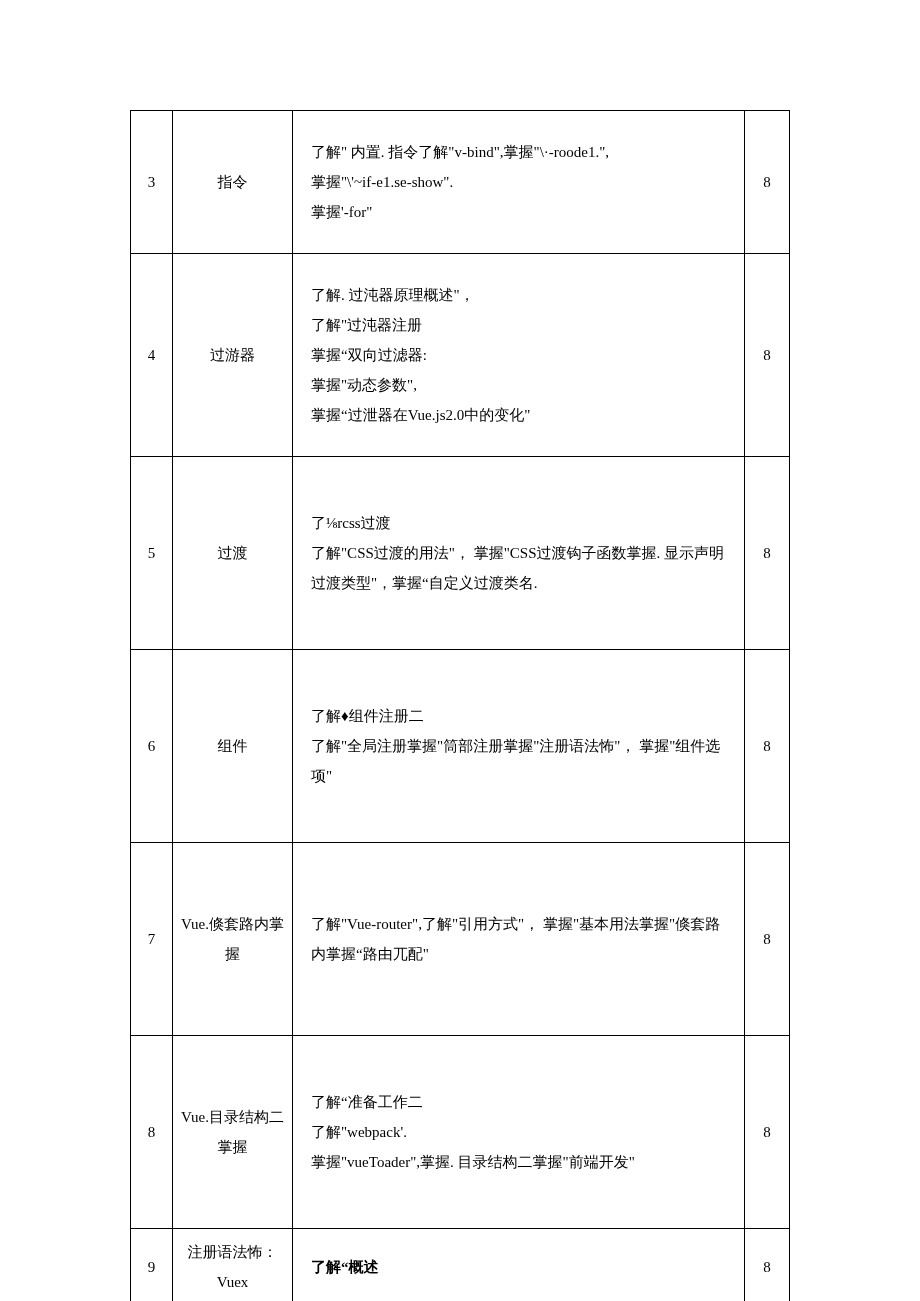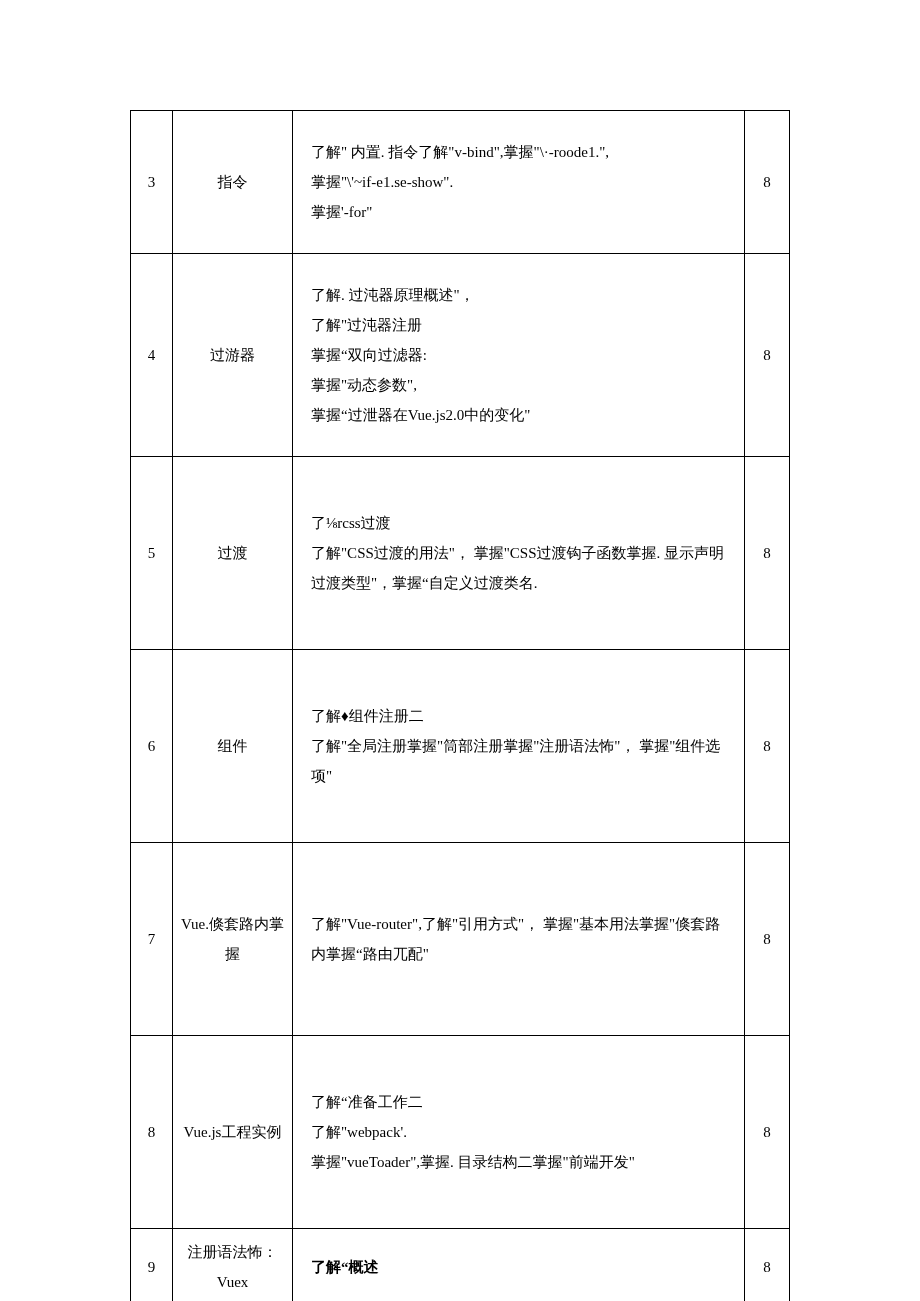--- a/index.html
+++ b/index.html
@@ -78,21 +78,21 @@
         <td class="center">8</td>
       </tr>
       <tr>
         <td class="center">7</td>
         <td class="center">Vue.倏套路内掌握</td>
         <td class="desc tall">了解"Vue-router",了解"引用方式"， 掌握"基本用法掌握"倏套路内掌握“路由兀配"</td>
         <td class="center">8</td>
       </tr>
       <tr>
         <td class="center">8</td>
-        <td class="center">Vue.js工程实例</td>
+        <td class="center">Vue.目录结构二掌握</td>
         <td class="desc tall">了解“准备工作二<br>了解"webpack'.<br>掌握"vueToader",掌握. 目录结构二掌握"前端开发"</td>
         <td class="center">8</td>
       </tr>
       <tr>
         <td class="center">9</td>
         <td class="center">注册语法怖：Vuex</td>
         <td class="desc-tight">了解“概述</td>
         <td class="center">8</td>
       </tr>
     </tbody>

